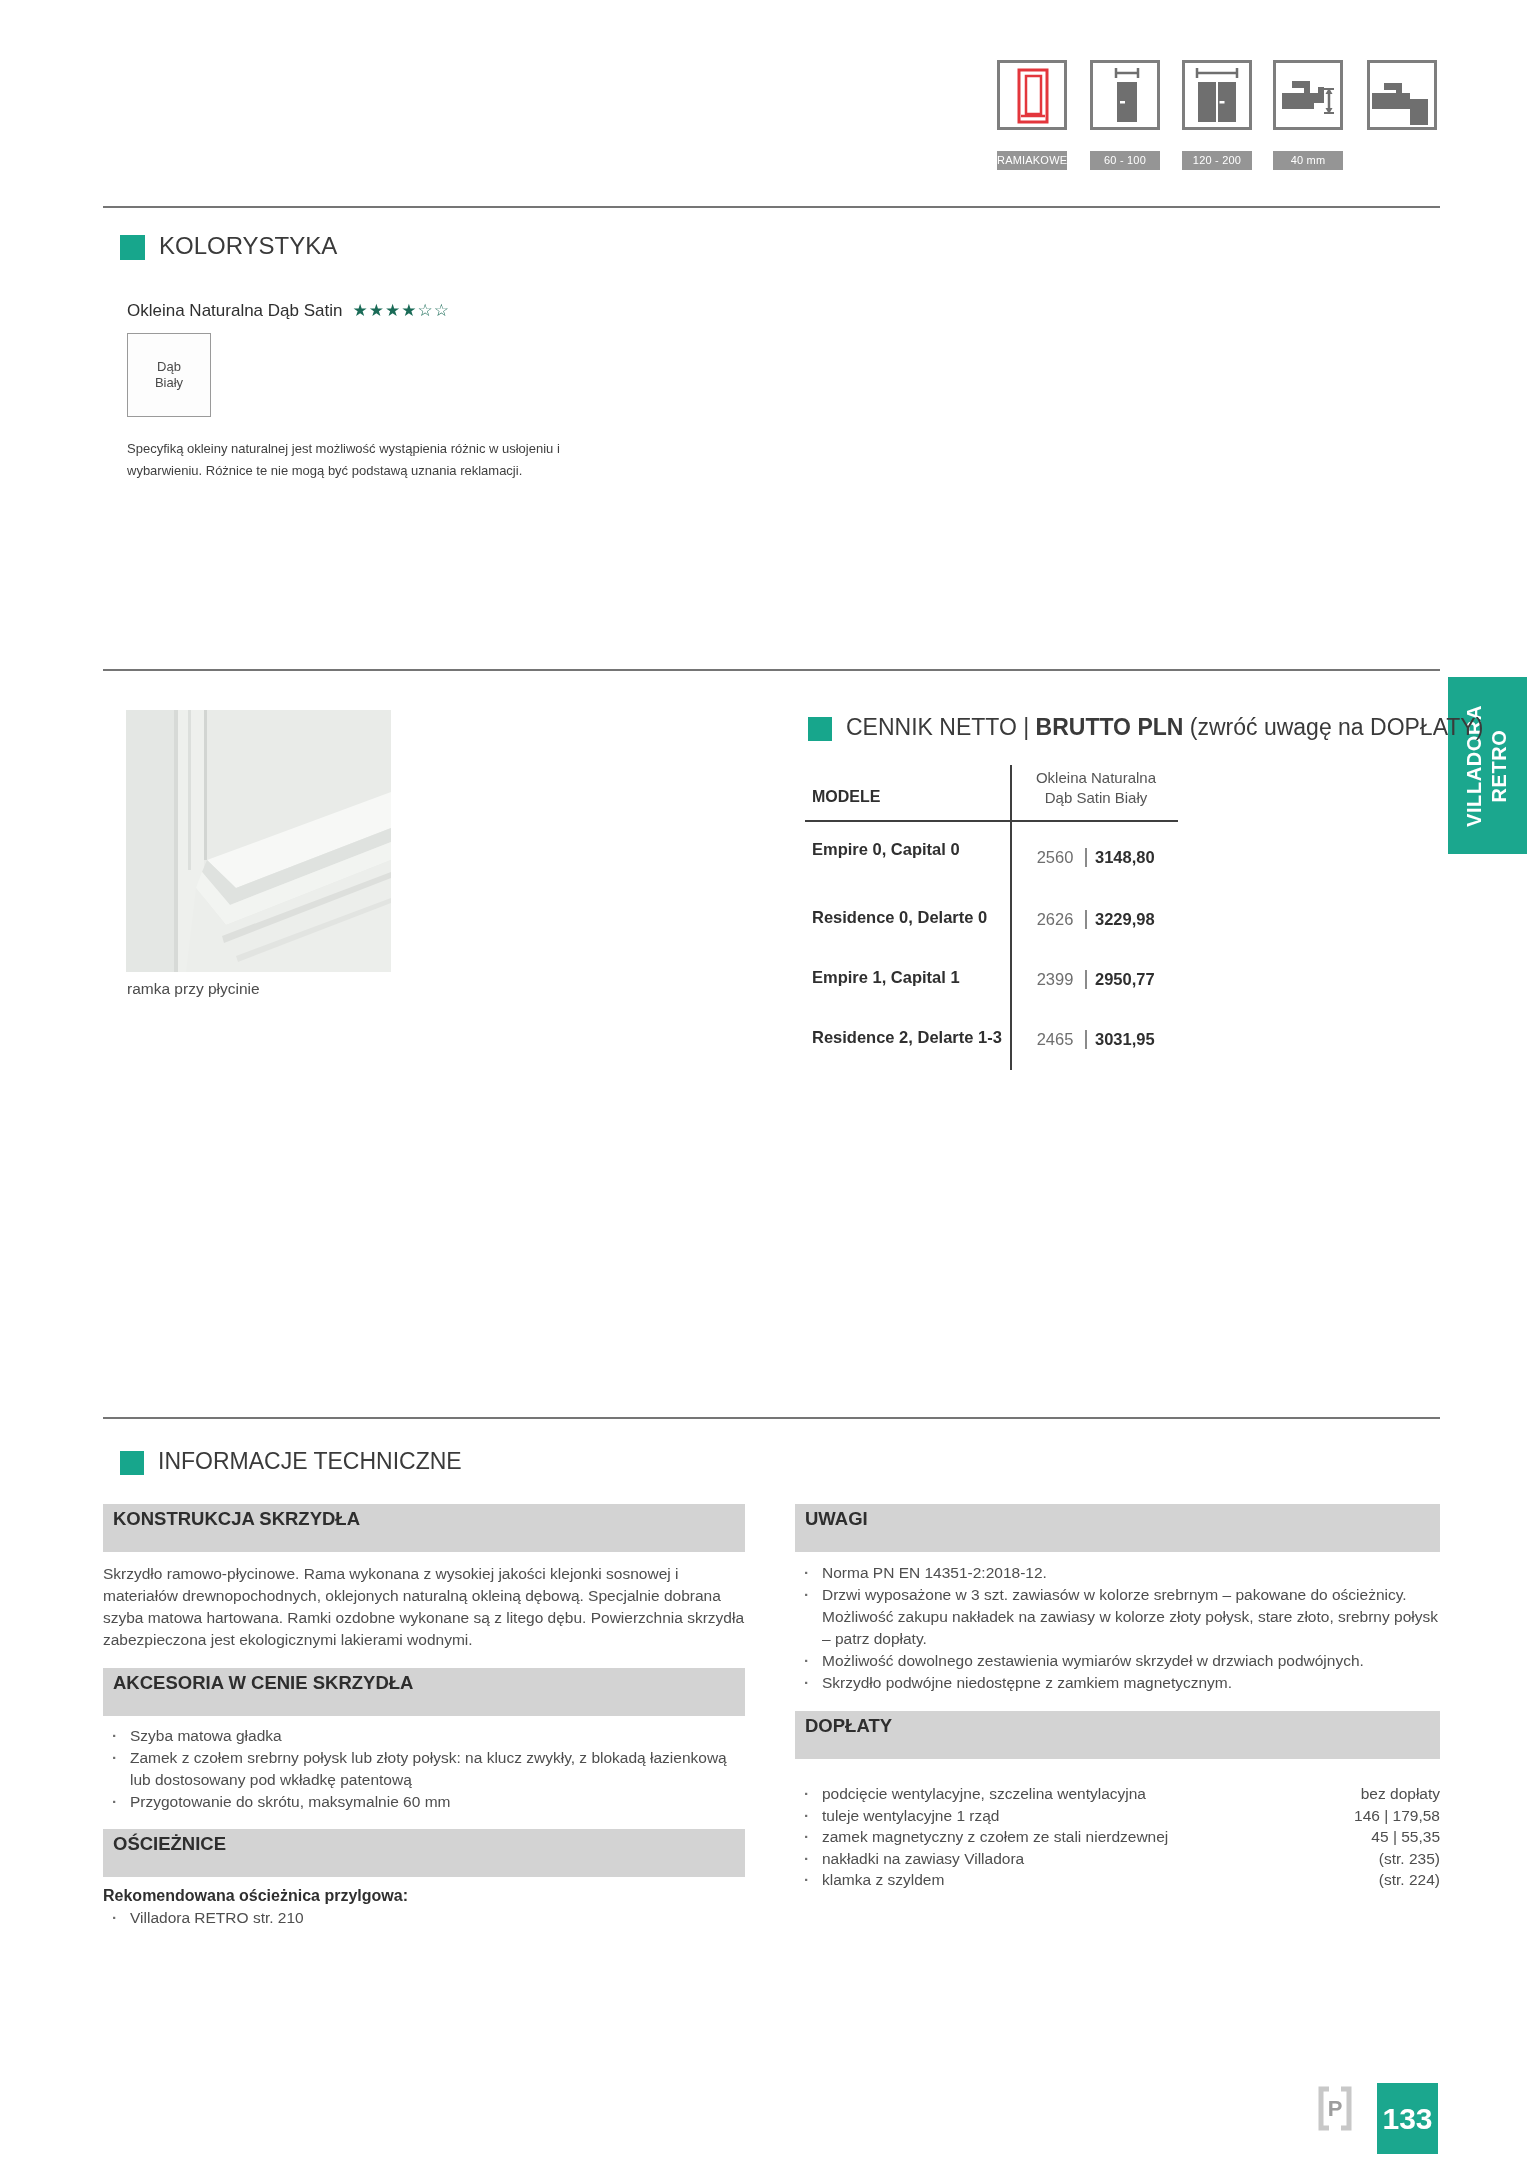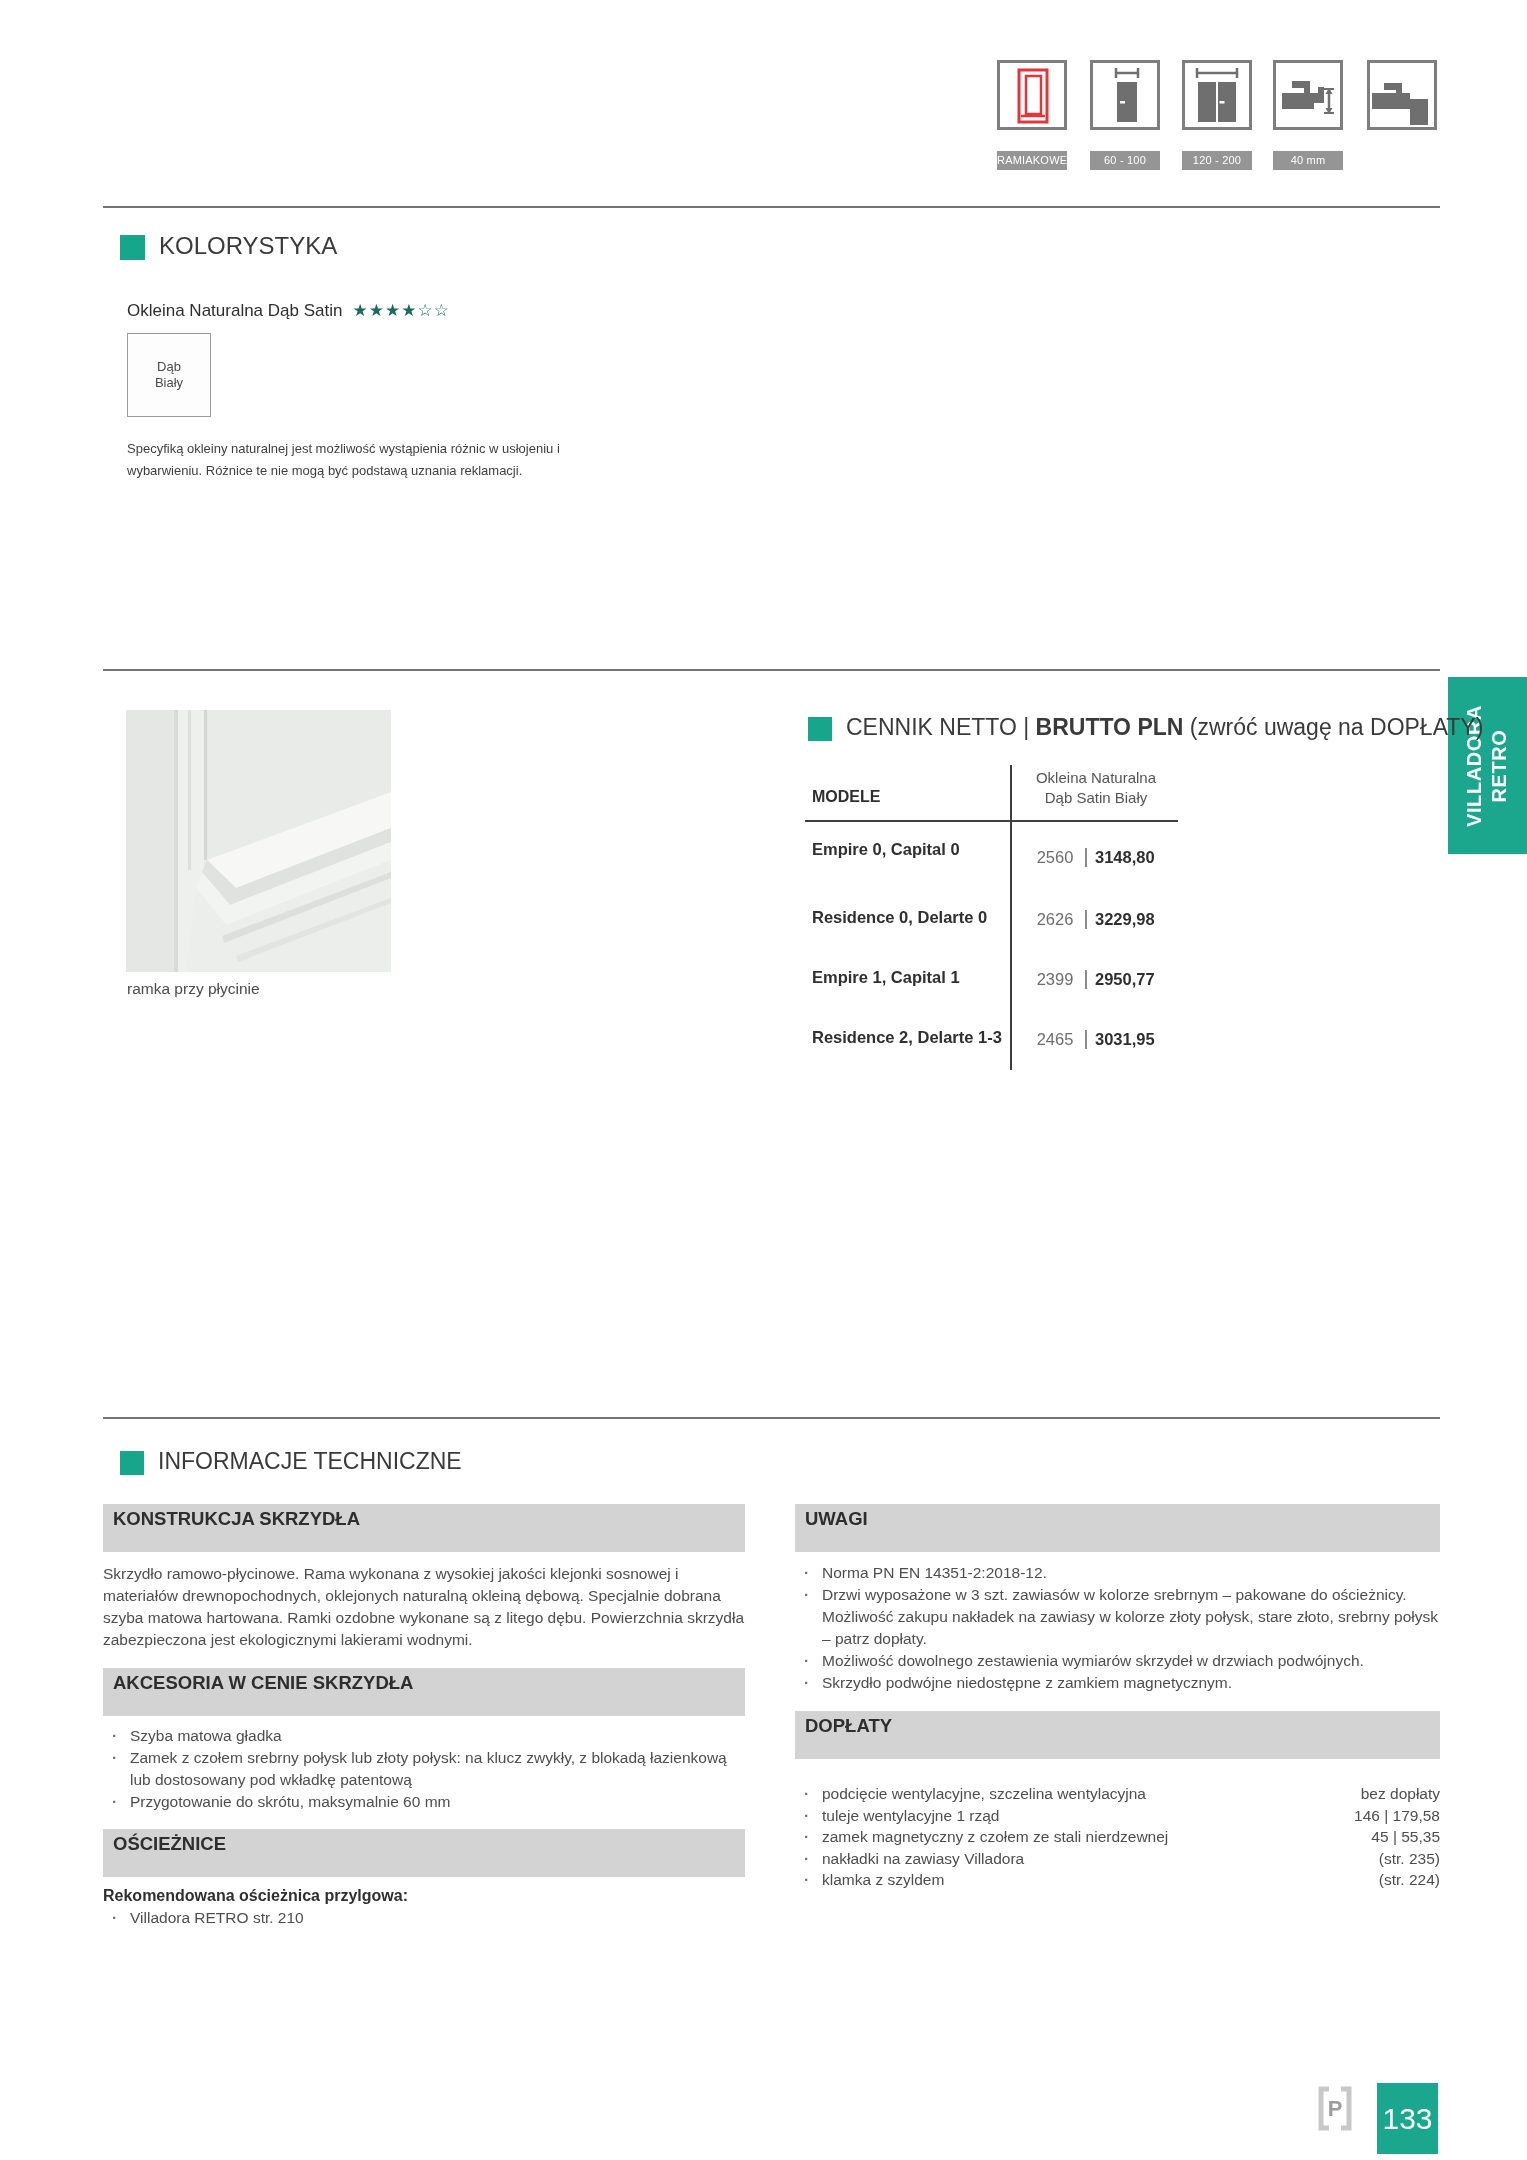--- a/index.html
+++ b/index.html
@@ -78,21 +78,21 @@
   .drow::before { content:"·"; position:absolute; left:9px; top:0; font-weight:bold; color:#6e6e6e; }
   .drow .dval { text-align:right; white-space:nowrap; }
 
   
   .plogo { position:absolute; left:1316px; top:2085px; width:38px; height:47px; }
   .plogo-letter { position:absolute; left:0; top:0; width:38px; height:47px;
                   display:flex; align-items:center; justify-content:center;
                   font-size:22px; font-weight:bold; color:#9d9d9d; }
   .page-box { position:absolute; left:1377px; top:2083px; width:61px; height:71px;
               background:#1ba78e; display:flex; align-items:center; justify-content:center; }
-  .page-num { color:#ffffff; font-size:30px; font-weight:normal; }
+  .page-num { color:#ffffff; font-size:30px; font-weight:bold; }
 </style>
 </head>
 <body>
 
 <div class="badge" style="left:997px">
   <div class="badge-box">
     <svg width="64" height="64" viewBox="0 0 64 64">
       <rect x="19" y="7" width="28" height="52" fill="none" stroke="#e3363c" stroke-width="3"></rect>
       <rect x="26" y="13" width="15" height="38" fill="none" stroke="#e3363c" stroke-width="2.5"></rect>
       <line x1="21" y1="53" x2="45" y2="53" stroke="#e3363c" stroke-width="2.5"></line>

